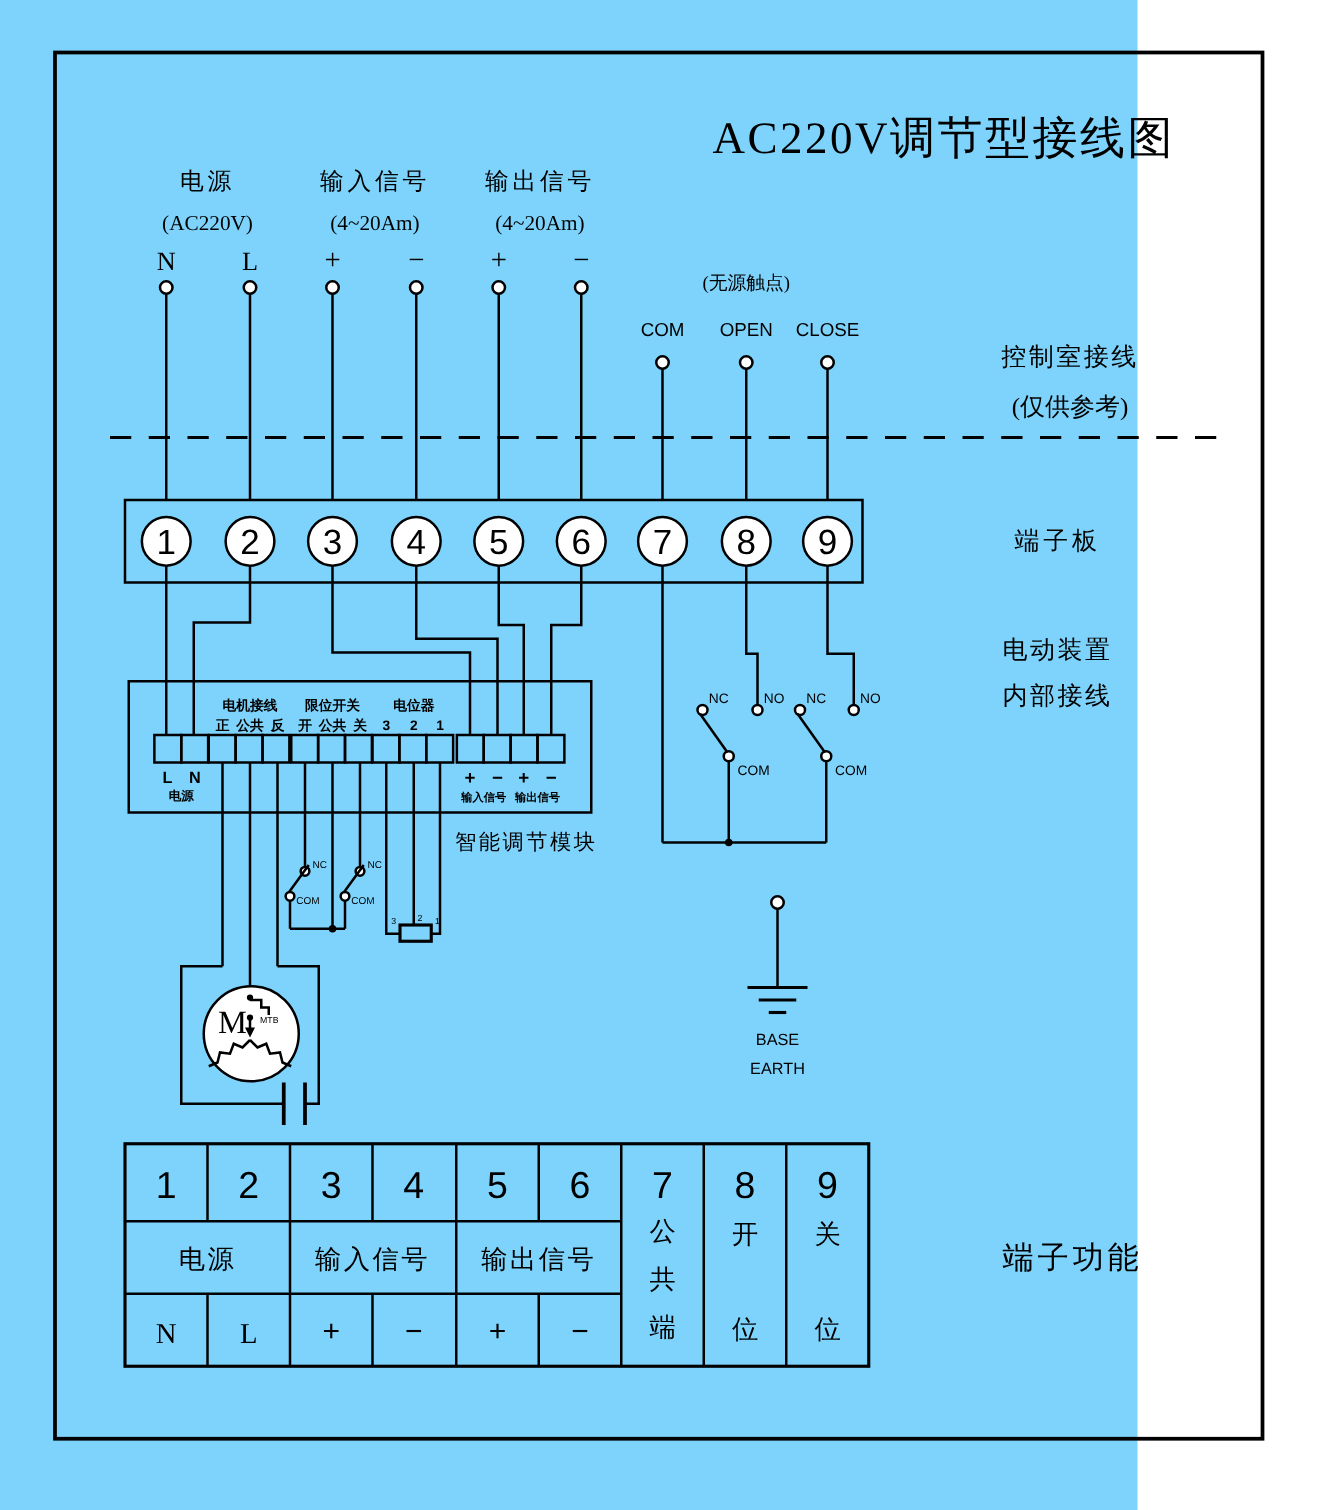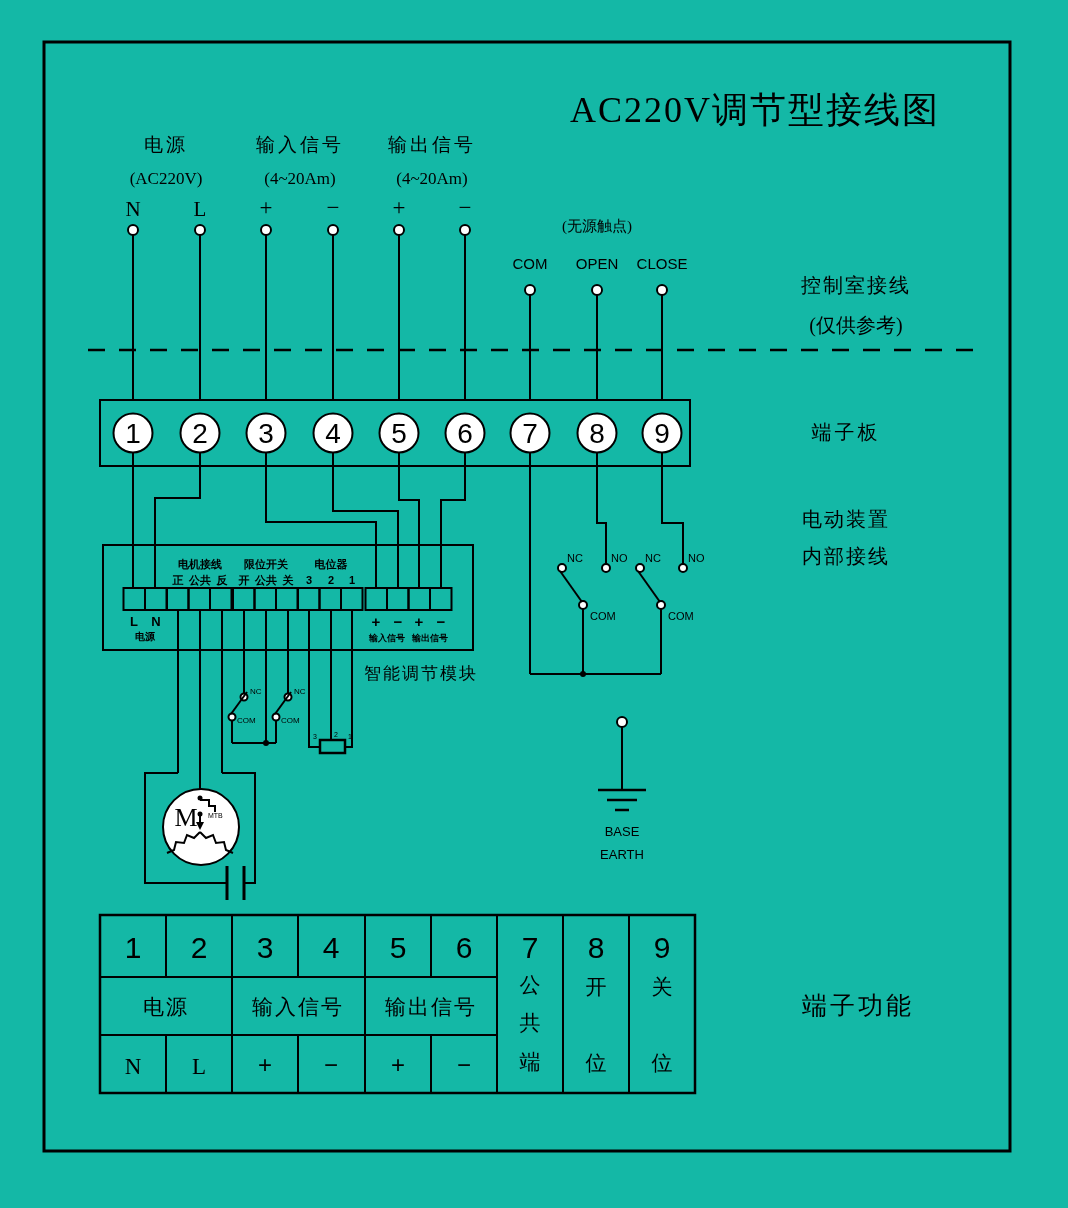--- a/index.html
+++ b/index.html
@@ -1,16 +1,16 @@
 <!DOCTYPE html>
 <html><head>
 <meta charset="utf-8">
 <style>
   html,body{margin:0;padding:0;background:#ffffff;}
-  .page{position:relative;width:1068px;height:1208px;background:#14b8a6;}
+  .page{position:relative;width:910px;height:1208px;background:#7dd3fc;}
   svg{display:block;}
   .ln{stroke:#000;stroke-width:2;fill:none;}
   .ln25{stroke:#000;stroke-width:2.5;fill:none;}
   .ln3{stroke:#000;stroke-width:3;fill:none;}
   .box{fill:none;stroke:#000;stroke-width:2;}
   .box25{fill:none;stroke:#000;stroke-width:2.5;}
   .oc{fill:#fff;stroke:#000;stroke-width:2;}
   .dot{fill:#000;stroke:none;}
   text{fill:#000;}
   .serif{font-family:"Liberation Serif","DejaVu Serif",serif;}

